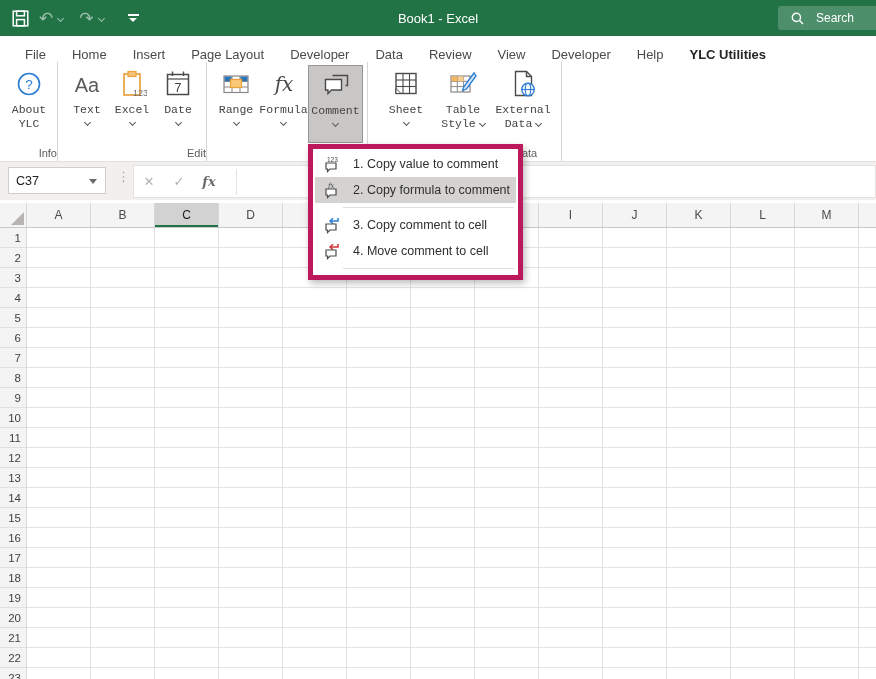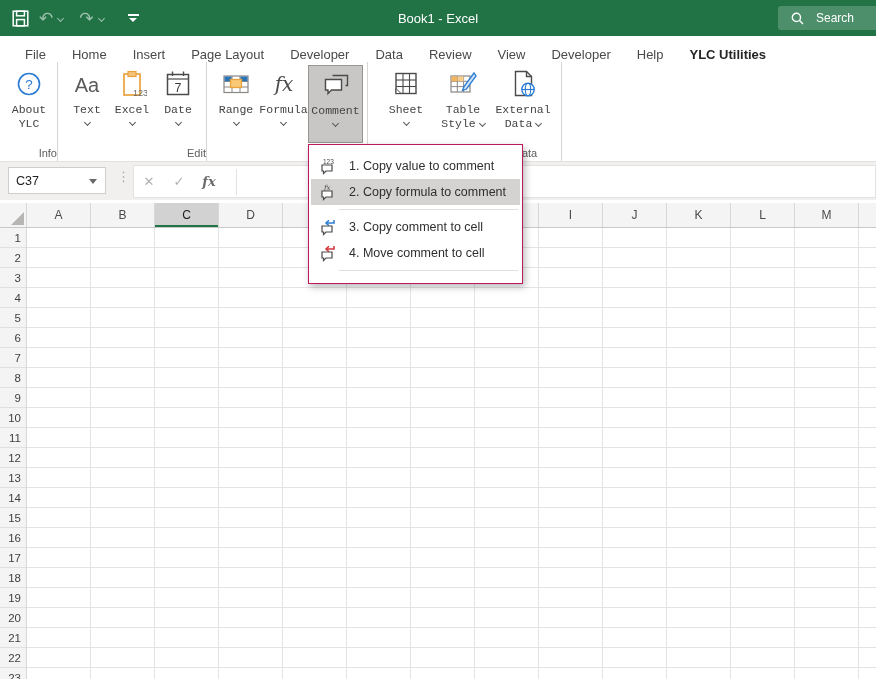--- a/index.html
+++ b/index.html
@@ -56,21 +56,21 @@
   .colh.selected { background:#d2d2d2; box-shadow:inset 0 -2px 0 #217346; color:#1e1e1e; }
   .colh.filler { width:17px; border-right:none; }
   .rowheaders { position:absolute; top:228px; left:0; width:27px; height:451px; overflow:hidden; background:#f4f4f4; border-right:1px solid #d8d8d8; }
   .rowh { height:20px; display:flex; align-items:center; justify-content:flex-end; padding-right:5px; font-size:11.5px; color:#3f3f3f; border-bottom:1px solid #e0e0e0; }
   .grid { position:absolute; top:228px; left:27px; width:849px; height:451px; background-color:#fff;
           background-image:
             repeating-linear-gradient(to bottom, transparent 0, transparent 19px, #e3e3e3 19px, #e3e3e3 20px),
             repeating-linear-gradient(to right, transparent 0, transparent 63px, #e3e3e3 63px, #e3e3e3 64px); }
 
   
-  .menu { position:absolute; left:308px; top:144px; width:215px; background:#fff; border:1px solid #be185d; box-shadow:2px 3px 7px rgba(0,0,0,.28); padding:8px 0; z-index:50; }
+  .menu { position:absolute; left:308px; top:144px; width:215px; background:#fff; border:5px solid #be185d; box-shadow:2px 3px 7px rgba(0,0,0,.28); padding:2px 0; z-index:50; }
   .mitem { height:26px; margin:0 2px; display:flex; align-items:center; font-size:12.5px; color:#2f2f2f; padding-left:7px; white-space:nowrap; }
   .mitem.selected { background:#d5d3d1; }
   .mic { width:22px; margin-right:9px; display:flex; align-items:center; justify-content:center; flex:0 0 auto; }
   .msep { height:1px; background:#e1dfdd; margin:4px 4px 4px 30px; }
 
   svg { display:block; }
 </style>
 </head>
 <body>
 

